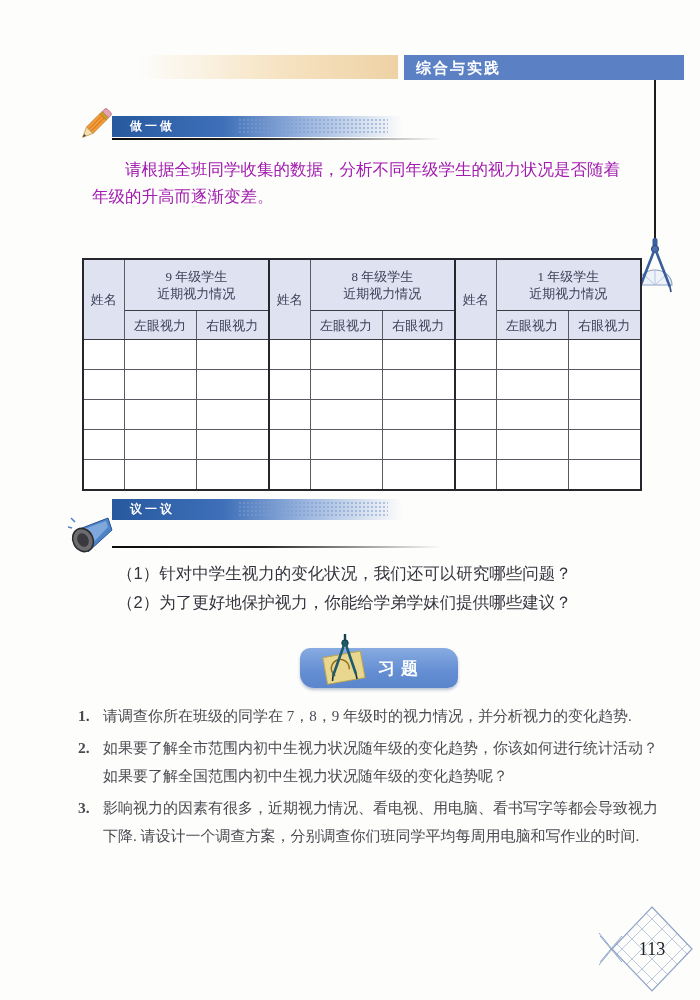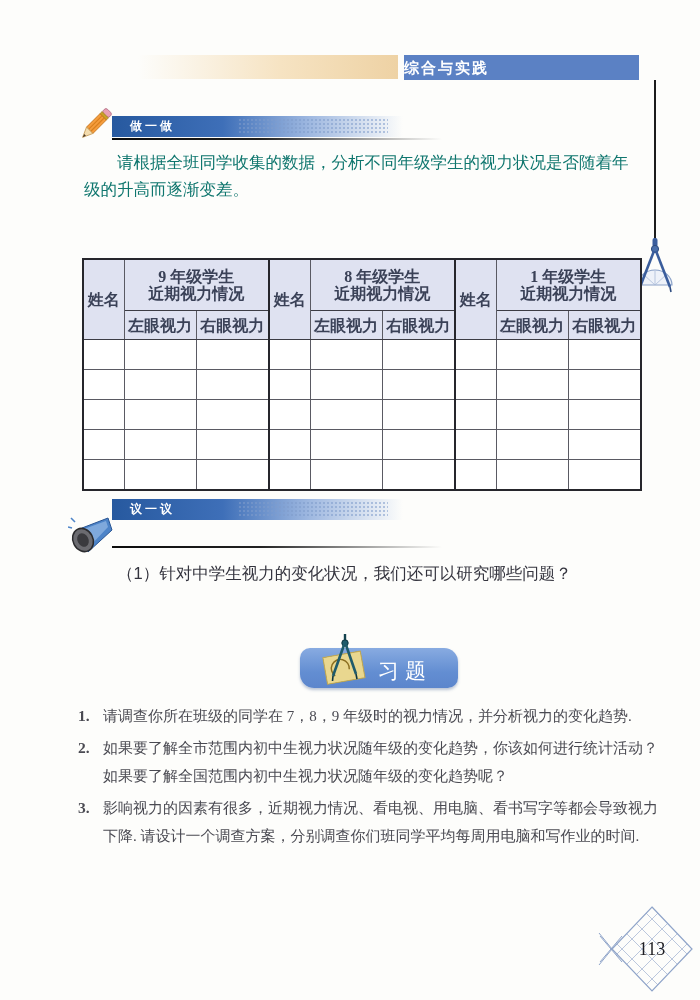--- a/index.html
+++ b/index.html
@@ -8,67 +8,67 @@
     background:#fdfdfb;
     font-family:"Liberation Sans", sans-serif;
     -webkit-font-smoothing:antialiased;
   }
   
   .orange-bar{
     position:absolute;left:138px;top:55px;width:260px;height:24px;
     background:linear-gradient(to right, rgba(250,241,228,0) 0%, #f6e3c2 55%, #eed2a4 100%);
   }
   .chapter-bar{
-    position:absolute;left:404px;top:55px;width:235px;height:25px;
+    position:absolute;left:404px;top:55px;width:280px;height:25px;
     background:#5b81c4;color:#ffffff;font-weight:bold;font-size:15px;
-    line-height:25px;box-sizing:border-box;letter-spacing:2px;
+    line-height:25px;padding-left:12px;box-sizing:border-box;letter-spacing:2px;
   }
   .vline{
     position:absolute;left:654px;top:80px;width:2px;height:150px;background:#1c1c1c;
   }
   .compass-hang{position:absolute;left:627px;top:228px;}
   
   .sec-head{position:absolute;left:112px;width:316px;height:21px;
     background:linear-gradient(to right,#27599f 0%,#3e6fb8 35%,#9db7e0 62%,rgba(255,255,255,0) 92%);
     color:#fff;font-weight:bold;font-size:12px;line-height:21px;
     padding-left:18px;box-sizing:border-box;letter-spacing:3px;}
   .sec-head .dots{position:absolute;right:40px;top:2px;width:150px;height:17px;opacity:.55;
     background-image:radial-gradient(#7f9ccb 0.8px, rgba(0,0,0,0) 0.9px);background-size:4px 4px;}
   .sec-rule{position:absolute;left:112px;width:330px;height:2px;
     background:linear-gradient(to right,#0c0c0c 0%,#222 45%,rgba(0,0,0,0) 100%);}
   .sec-icon{position:absolute;}
   
   .para-block{position:absolute;left:84px;top:149px;width:560px;}
-  .para-block p{margin:0;text-indent:2em;font-size:16.5px;line-height:27px;
-    color:#0f766e;font-family:Liberation Sans, sans-serif;}
+  .para-block p{margin:8px;text-indent:2em;font-size:16.5px;line-height:27px;
+    color:#a21caf;font-family:Liberation Mono, monospace;}
   
   table.vision{
     position:absolute;left:82px;top:258px;width:558px;table-layout:fixed;
     border-collapse:collapse;font-family:"Liberation Serif", serif;
   }
   table.vision th, table.vision td{border:1px solid #5a5a63;padding:0;}
   table.vision th{
-    background:#dfe2f1;font-weight:bold;font-size:16px;color:#3a4157;line-height:17px;
+    background:#dfe2f1;font-weight:normal;font-size:13px;color:#3a4157;line-height:17px;
   }
   table.vision{border:2px solid #26262c;}
   table.vision .gs{border-left:2px solid #26262c;}
   table.vision thead tr:first-child th{height:50px;}
   table.vision thead tr:last-child th{height:28px;}
   table.vision tbody td{height:29px;background:#fff;}
   table.vision thead th{border-bottom-color:#3c3c44;}
   
   .q-block{position:absolute;left:84px;top:559px;width:565px;}
   .q-block p{margin:0;text-indent:2em;font-size:16.5px;line-height:29px;
     color:#34343e;font-family:Liberation Sans, sans-serif;}
   
   .ex-badge{position:absolute;left:300px;top:648px;width:158px;height:40px;
     background:linear-gradient(#88abe1 0%,#638ed2 60%,#5c86cc 100%);
     border-radius:10px 14px 10px 14px;box-shadow:0 2px 3px rgba(60,90,140,.35);}
-  .ex-badge .label{position:absolute;left:78px;top:9px;color:#fff;font-weight:normal;
-    font-size:21px;letter-spacing:6px;}
+  .ex-badge .label{position:absolute;left:78px;top:9px;color:#fff;font-weight:bold;
+    font-size:17px;letter-spacing:6px;}
   .ex-badge-icon{position:absolute;left:314px;top:634px;}
   
   .ex-list{position:absolute;left:78px;top:702px;width:592px;
     font-family:"Liberation Serif", serif;color:#4a4a52;}
   .ex-item{display:flex;margin-bottom:3px;}
   .ex-item .num{width:25px;font-weight:bold;font-size:15.5px;line-height:28.5px;flex:none;}
   .ex-item .txt{flex:1;font-size:15px;line-height:28.5px;}
   
   .fish{position:absolute;left:598px;top:902px;}
   .pagenum{font-family:"Liberation Serif", serif;}
@@ -224,20 +224,21 @@
   <line x1="4" y1="14" x2="0" y2="13" stroke="#4d84c8" stroke-width="1.6"></line>
 </svg>
 <div class="sec-head" style="top:499px;">
   <span>议一议</span>
   <span class="dots"></span>
 </div>
 <div class="sec-rule" style="top:546px;"></div>
 
 <div class="q-block">
   <p>（1）针对中学生视力的变化状况，我们还可以研究哪些问题？</p>
+  <p>（2）为了更好地保护视力，你能给学弟学妹们提供哪些建议？</p>
 </div>
 
 <div class="ex-badge">
   <span class="label">习题</span>
 </div>
 <svg class="ex-badge-icon" width="62" height="58" viewBox="0 0 62 58">
   <g transform="rotate(-10 31 34)">
     <rect x="11" y="20" width="38" height="27" fill="#e9d археo"></rect>
     <rect x="11" y="20" width="38" height="27" fill="#e9d78f" stroke="#c3ab55" stroke-width="1"></rect>
     <path d="M20,40 A9,9 0 1 1 35,36" fill="none" stroke="#8a6d1f" stroke-width="1.4"></path>

